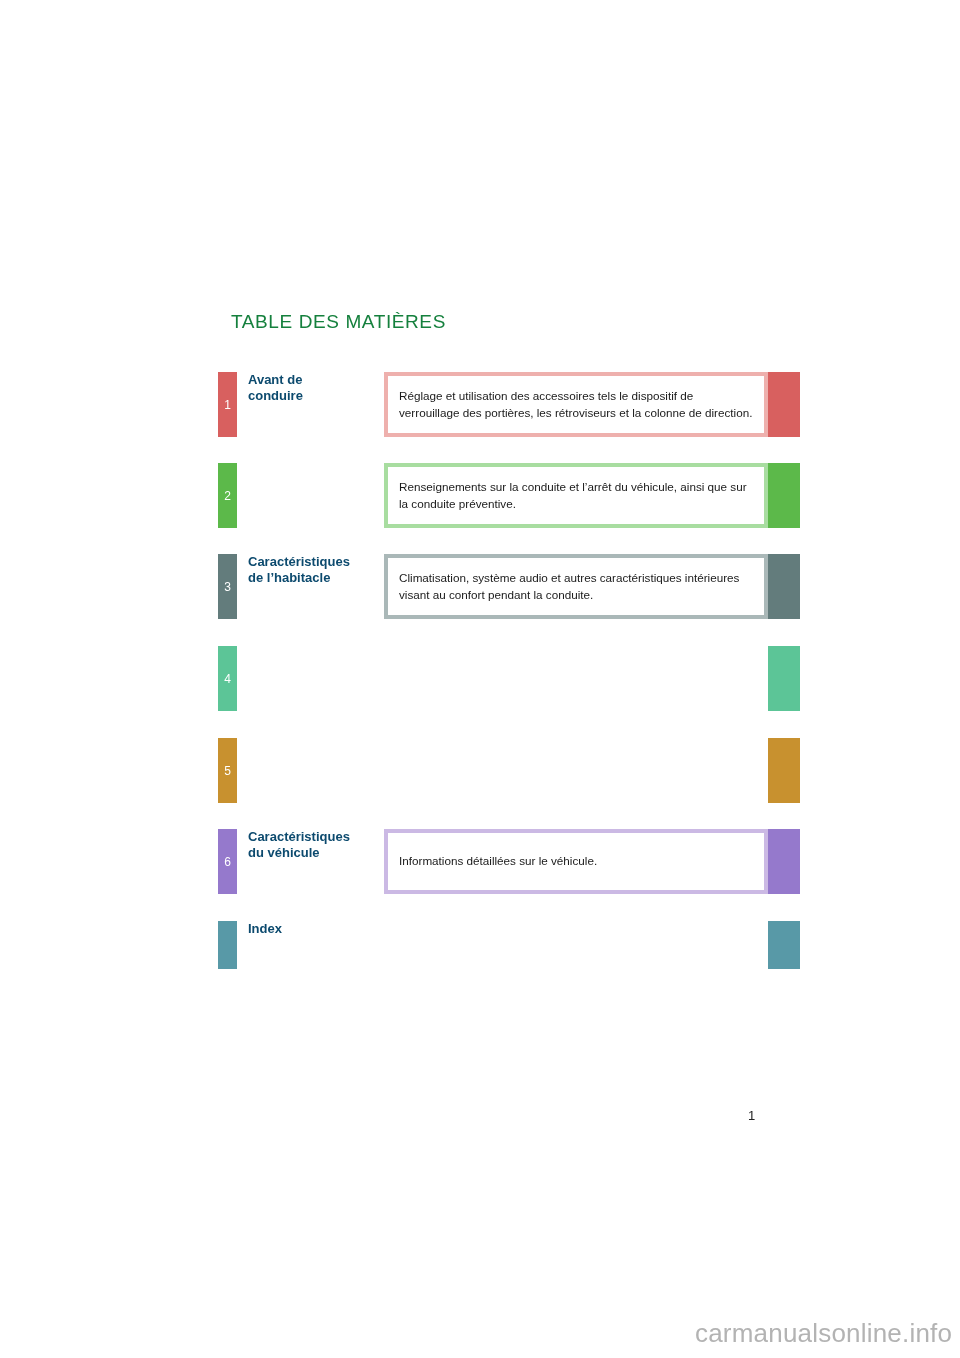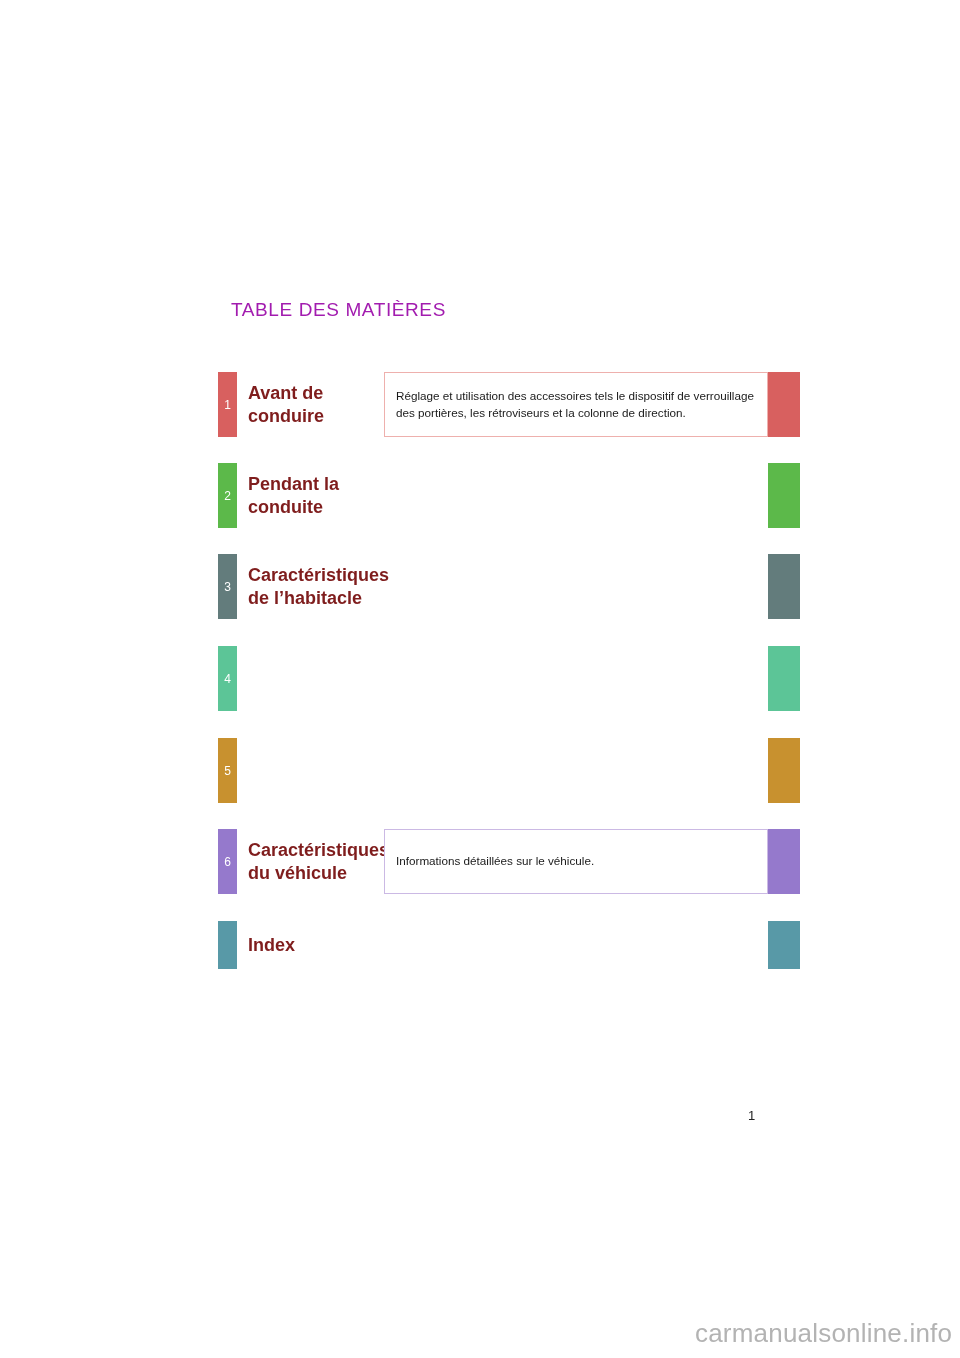--- a/index.html
+++ b/index.html
@@ -19,24 +19,24 @@
     position: absolute;
     left: 0;
     top: 0;
     width: 960px;
     height: 1358px;
   }
 
   .toc-title {
     position: absolute;
     left: 231px;
-    top: 299px;
+    top: 311px;
     font-size: 19px;
     letter-spacing: 0.6px;
-    color: #a21caf;
+    color: #15803d;
     font-weight: 400;
     white-space: nowrap;
   }
 
   .toc-list {
     position: absolute;
     left: 0;
     top: 0;
     width: 960px;
   }
@@ -69,40 +69,40 @@
 
   
   .row-title {
     position: absolute;
     left: 30px;
     top: 0;
     width: 140px;
     height: 100%;
     display: flex;
     flex-direction: column;
-    justify-content: center;
-    color: #7f1d1d;
-    font-size: 18px;
+    justify-content: flex-start;
+    color: #0c4a6e;
+    font-size: 13px;
     font-weight: bold;
     line-height: 1.25;
   }
   .row-title span {
     display: block;
     white-space: nowrap;
   }
 
   
   .desc {
     position: absolute;
     left: 166px;
     top: 0;
     width: 384px;
     height: 100%;
     box-sizing: border-box;
-    border: 1px solid #fca5a5;
+    border: 4px solid #fca5a5;
     background: #ffffff;
     display: flex;
     align-items: center;
     padding: 0 9px 0 11px;
   }
   .desc-text {
     font-size: 11.7px;
     line-height: 1.45;
     color: #1a1a1a;
   }
@@ -153,34 +153,36 @@
         </div>
         <div class="desc" style="border-color:#eeb0ad">
           <div class="desc-text">Réglage et utilisation des accessoires tels le dispositif de verrouillage des portières, les rétroviseurs et la colonne de direction.</div>
         </div>
         <div class="block" style="background:#d8605f"></div>
       </div>
       <div class="toc-row" style="top: 463px; height: 65px;">
         <div class="tab" style="background:#5cb94a">
           <span class="tab-num">2</span>
         </div>
-        <div class="row-title">
-          <span>Pendant la</span>
-          <span>conduite</span>
+        <div class="desc" style="border-color:#a8dda0">
+          <div class="desc-text">Renseignements sur la conduite et l’arrêt du véhicule, ainsi que sur la conduite préventive.</div>
         </div>
         <div class="block" style="background:#5cb94a"></div>
       </div>
       <div class="toc-row" style="top: 554px; height: 65px;">
         <div class="tab" style="background:#637c7c">
           <span class="tab-num">3</span>
         </div>
         <div class="row-title">
           <span>Caractéristiques</span>
           <span>de l’habitacle</span>
         </div>
+        <div class="desc" style="border-color:#aab8b8">
+          <div class="desc-text">Climatisation, système audio et autres caractéristiques intérieures visant au confort pendant la conduite.</div>
+        </div>
         <div class="block" style="background:#637c7c"></div>
       </div>
       <div class="toc-row" style="top: 646px; height: 65px;">
         <div class="tab" style="background:#5cc597">
           <span class="tab-num">4</span>
         </div>
         <div class="block" style="background:#5cc597"></div>
       </div>
       <div class="toc-row" style="top: 738px; height: 65px;">
         <div class="tab" style="background:#c8912f">

